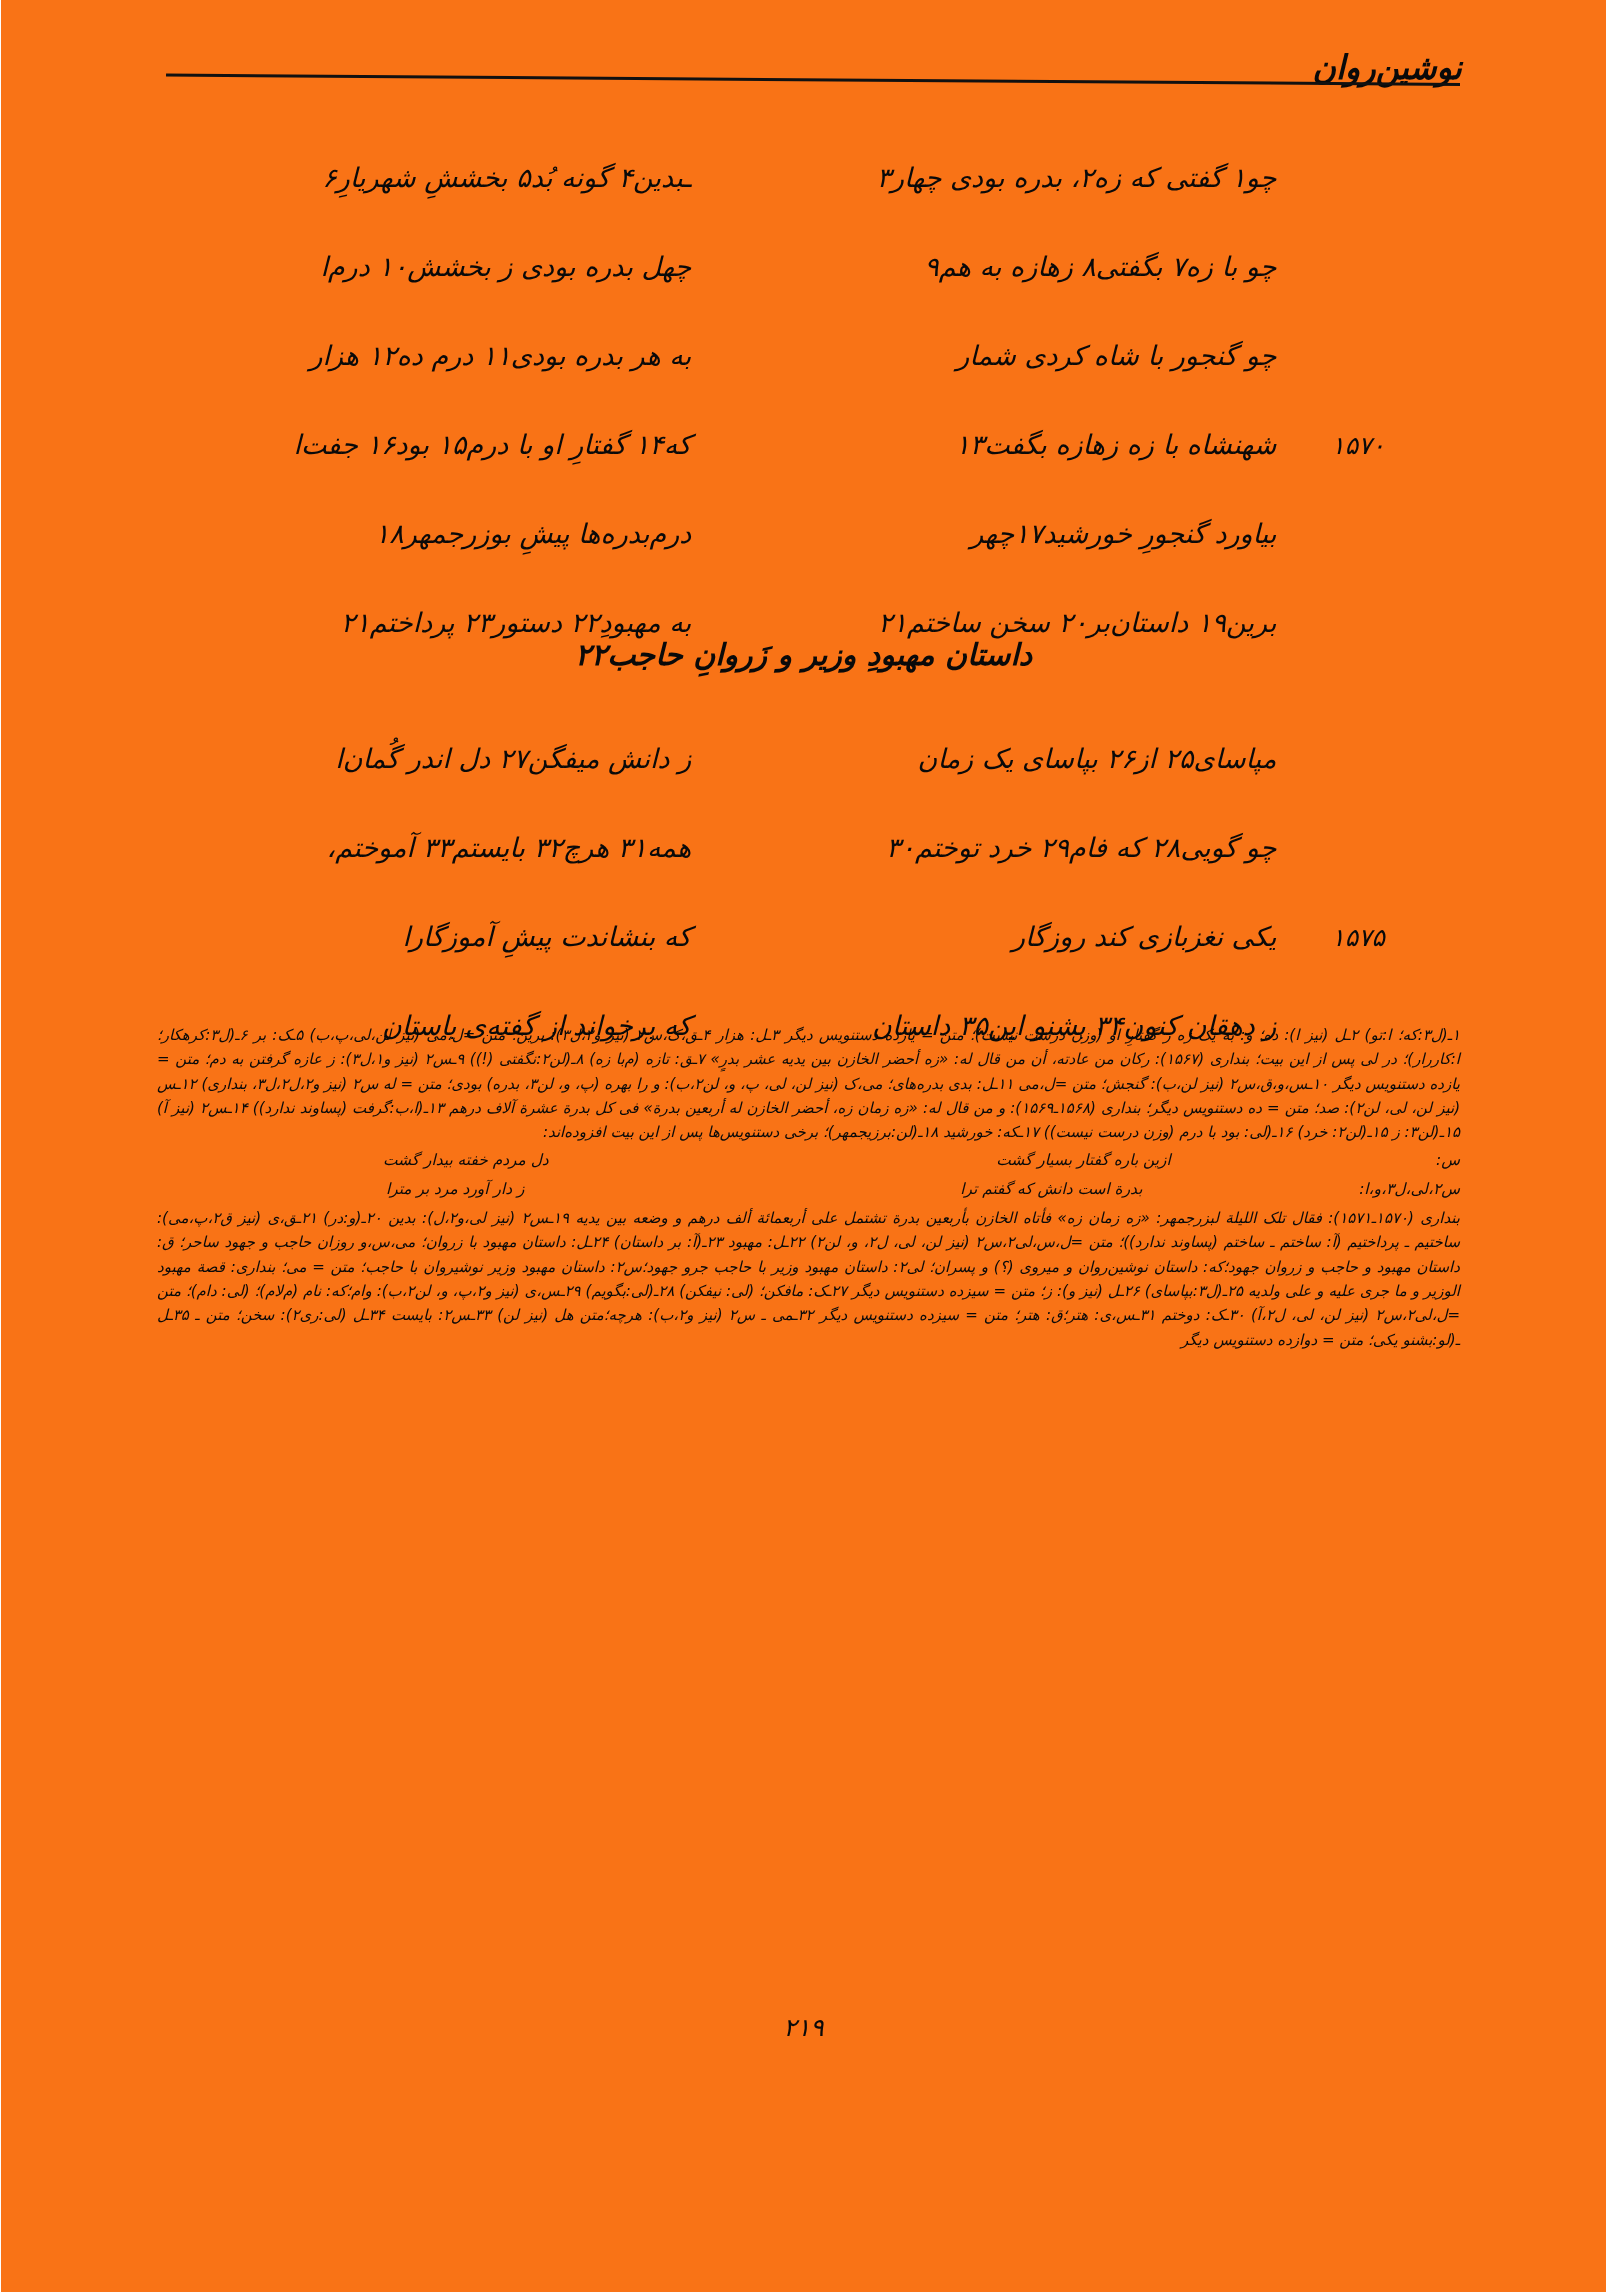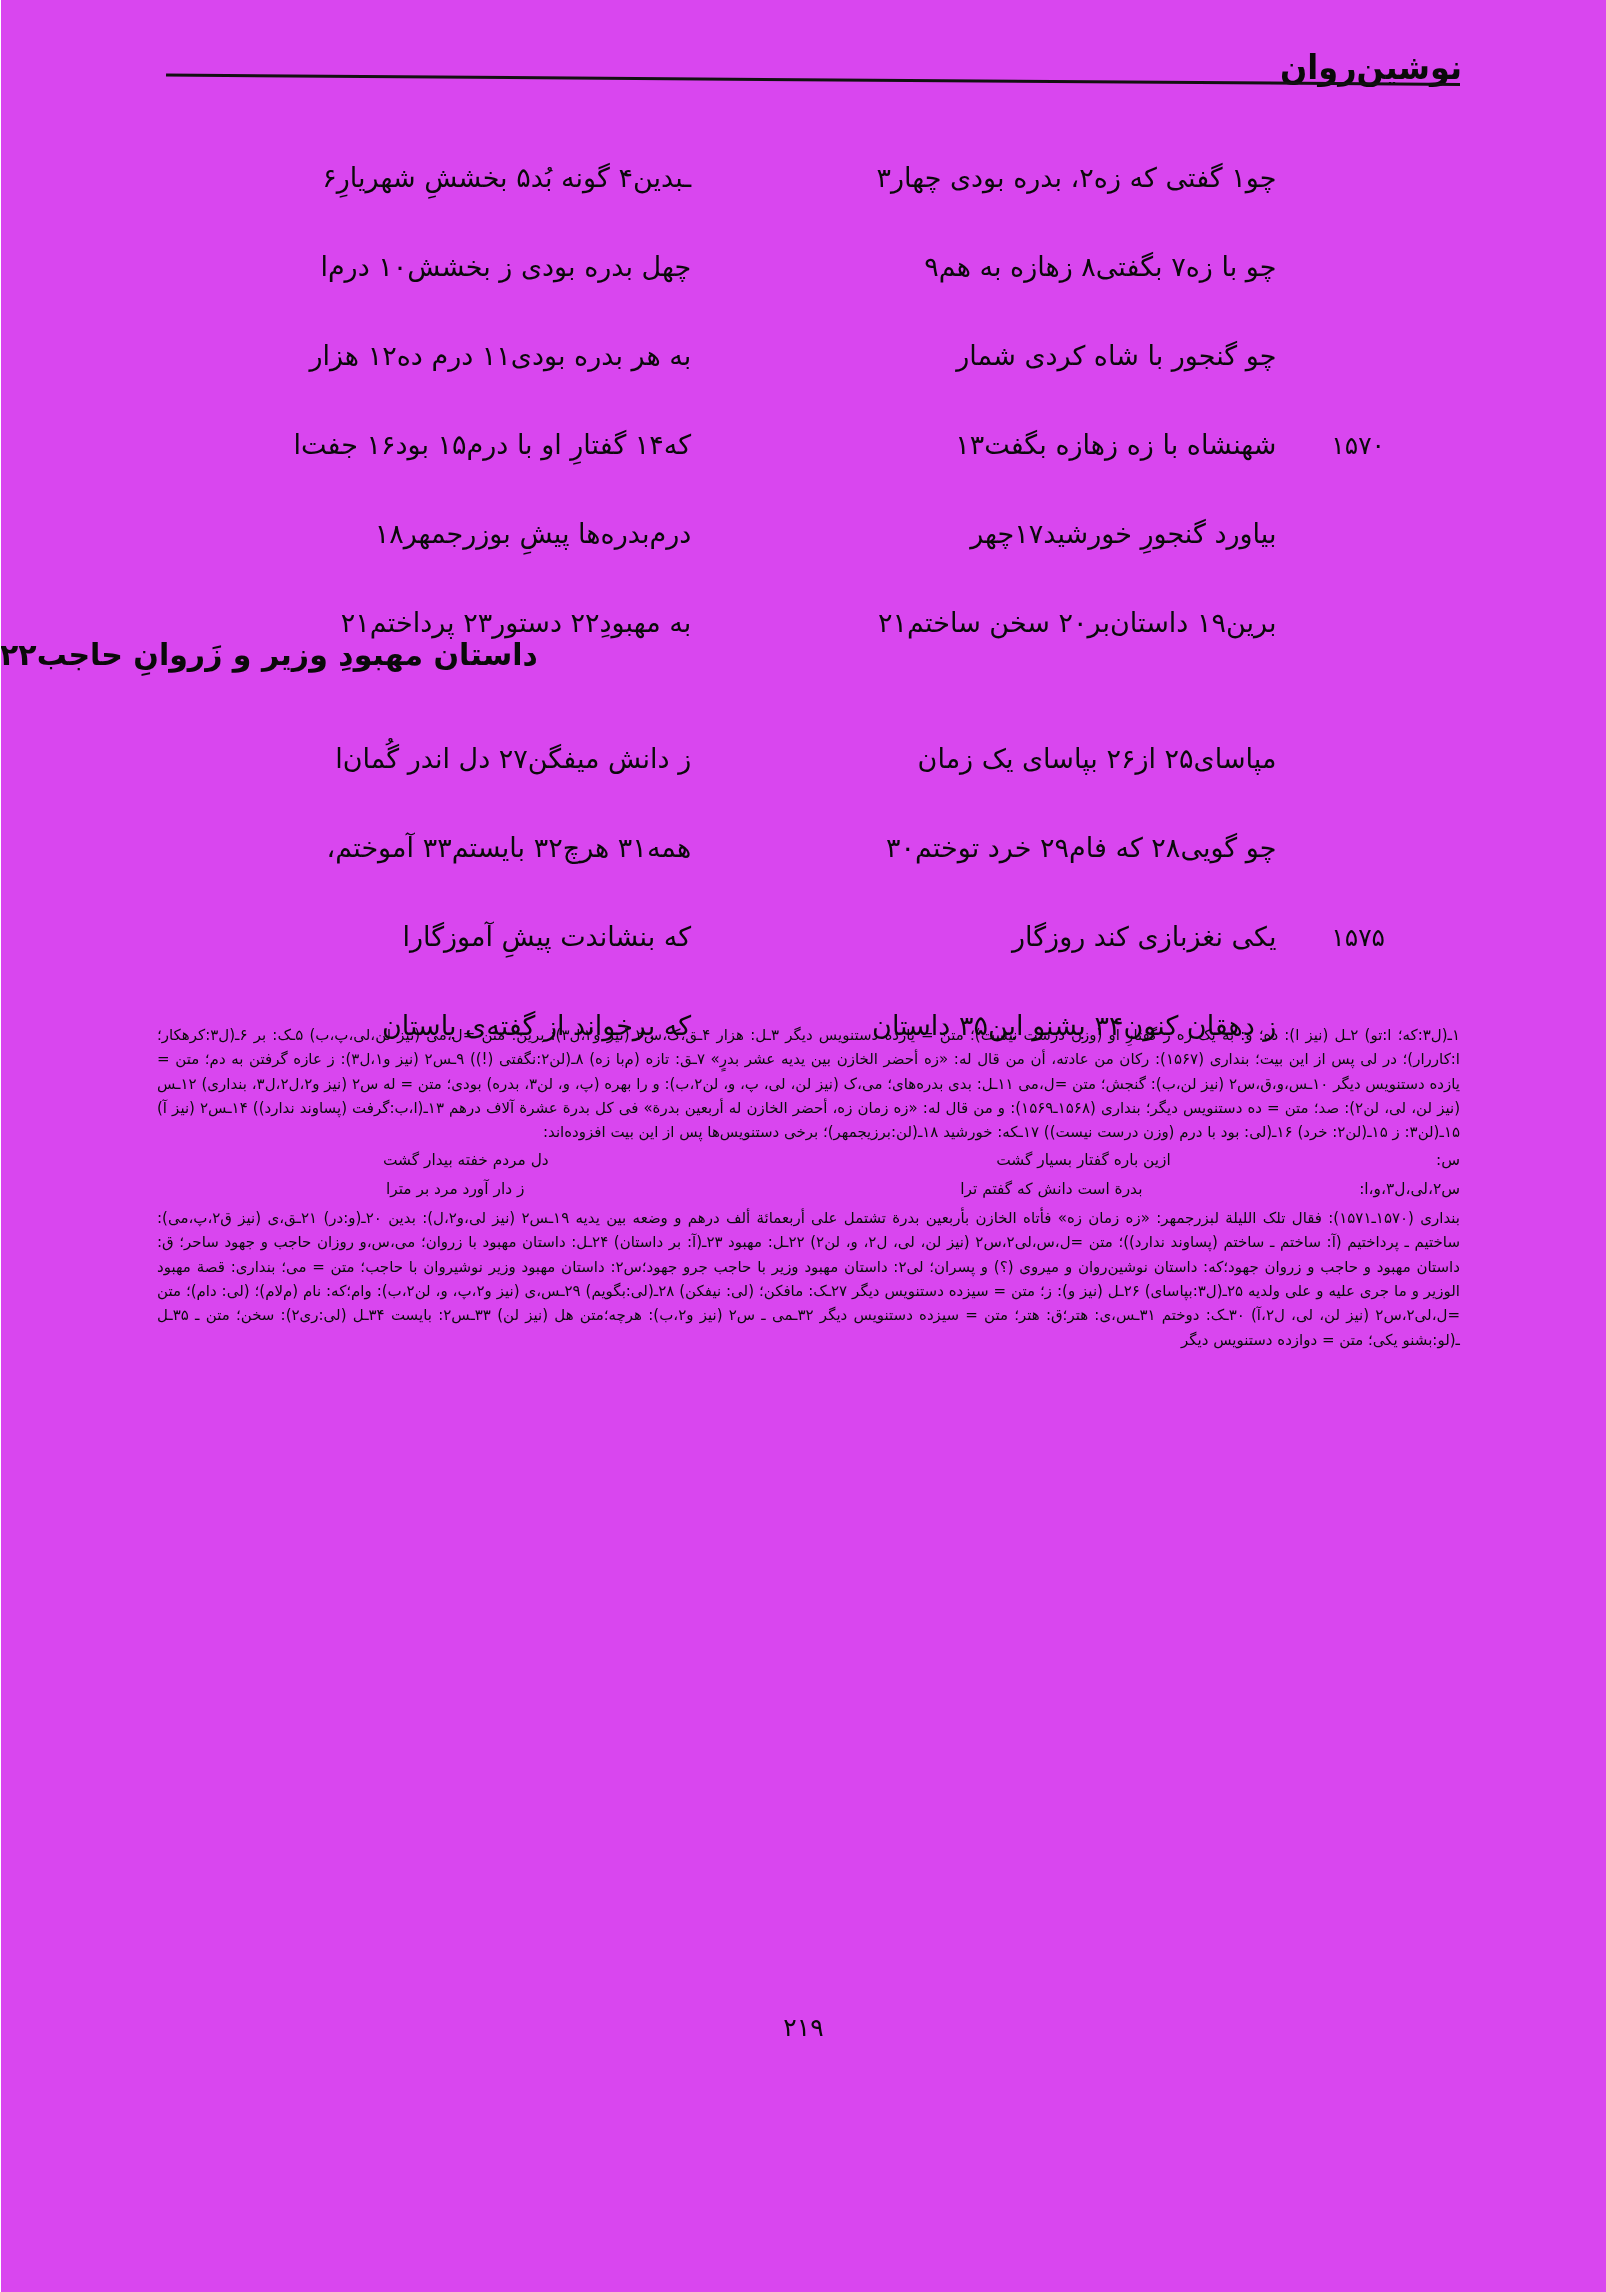--- a/index.html
+++ b/index.html
@@ -7,21 +7,22 @@
   body{
     width:1607px;height:2292px;
     background:#fefefe;
     font-family:"DejaVu Sans","Liberation Sans",sans-serif;
     color:#0a0a0a;
     position:relative;
     overflow:hidden;
   }
   .page{
     position:absolute;inset:0;
-    background:#d946ef;
+    background:#f97316;
+    font-style:italic;
   }
   
   .runhead{
     position:absolute;
     top:27px;right:0;left:0;
     height:68px;
   }
   .runhead-text{
     position:absolute;
     right:145px;top:21px;
@@ -69,21 +70,21 @@
     white-space:nowrap;
     font-family:"DejaVu Sans",sans-serif;
     margin-top:34px;
   }
   .hemistich.h1{ text-align:right; padding-right:3.9px;}
   .hemistich.h2{ text-align:right; padding-right:39px;}
   
   .section-heading{
     position:absolute;
     right:0;left:0;
-    text-align:left;
+    text-align:center;
     font-size:30px;
     font-weight:bold;
     font-family:"DejaVu Sans",sans-serif;
     letter-spacing:-0.5px;
   }
   
   .apparatus{
     position:absolute;
     right:147px;
     width:1303px;

